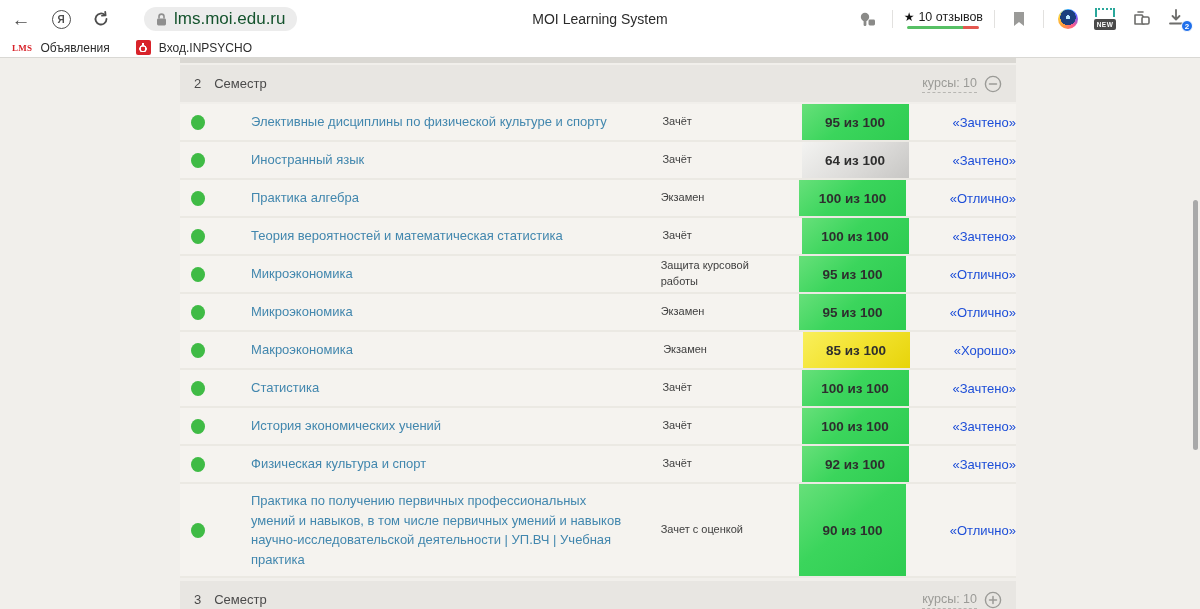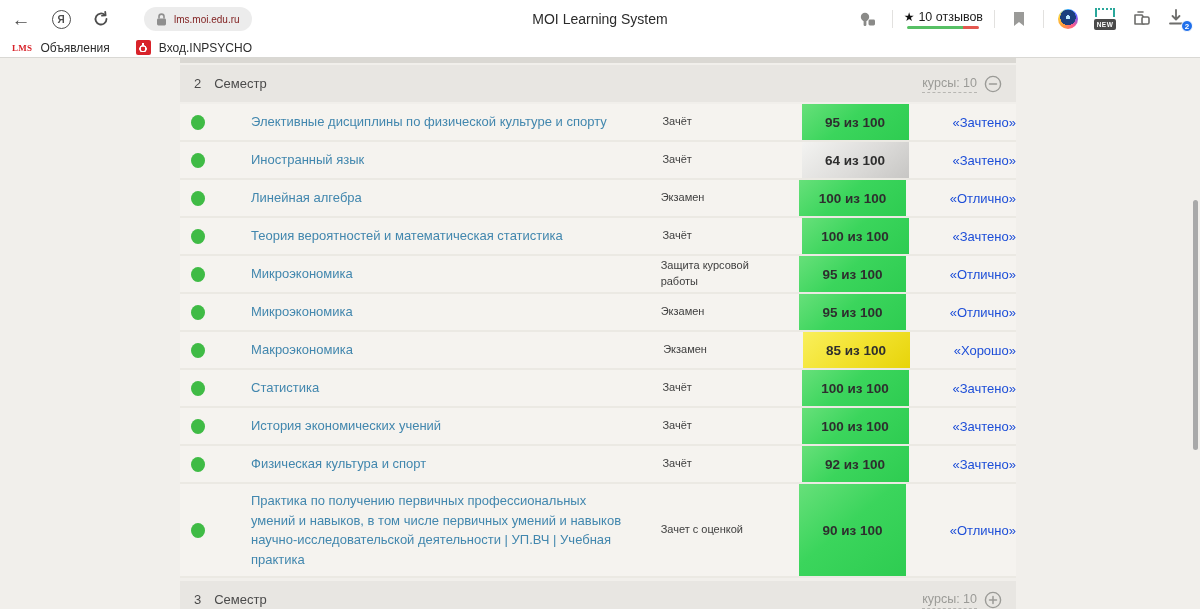--- a/index.html
+++ b/index.html
@@ -12,21 +12,21 @@
     background:#ffffff; border-bottom:1px solid #d9d8d4; z-index:5; }
   .toolbar { position:relative; height:38px; }
   .tb-left { position:absolute; left:8px; top:0; height:38px; display:flex; align-items:center; gap:14px; }
   .icon-btn { display:flex; align-items:center; justify-content:center; width:26px; height:26px;
     color:#4d4d4d; font-size:18px; cursor:pointer; }
   .back-glyph { font-size:19px; line-height:1; }
   .ya-circle { width:19px; height:19px; border:1.8px solid #4d4d4d; border-radius:50%;
     display:flex; align-items:center; justify-content:center; font-size:10px; font-weight:bold; color:#4d4d4d; }
   .url-pill { display:flex; align-items:center; gap:7px; background:#ececec; border-radius:13px;
     height:24px; padding:0 12px; margin-left:16px; }
-  .url-text { font-size:10px; color:#7f1d1d; }
+  .url-text { font-size:17px; color:#14532d; }
   .page-title { position:absolute; left:0; right:0; top:0; height:38px; display:flex;
     align-items:center; justify-content:center; font-size:14px; color:#2b2b2b; pointer-events:none; }
   .tb-right { position:absolute; right:10px; top:0; height:38px; display:flex; align-items:center; gap:11px; }
   .vsep { width:1px; height:18px; background:#e2e1df; }
   .reviews { display:flex; flex-direction:column; align-items:center; gap:2px; cursor:pointer; }
   .reviews-line { display:flex; align-items:center; gap:4px; font-size:12.5px; color:#1d1d1d; }
   .reviews-star { font-size:12px; color:#111; }
   .reviews-bar { width:72px; height:3px; border-radius:2px; overflow:hidden; display:flex; }
   .reviews-bar .g { background:#57c065; width:78%; }
   .reviews-bar .r { background:#e4574f; width:22%; }
@@ -218,21 +218,21 @@
     <a class="course">Иностранный язык</a>
     <div class="atype">Зачёт</div>
     <div class="badge-wrap">
       <div class="badge badge-gray">64 из 100</div>
     </div>
     <div class="grade">«Зачтено»</div>
   </div>
 
   <div class="row">
     <span class="dot"></span>
-    <a class="course">Линейная алгебра</a>
+    <a class="course">Практика алгебра</a>
     <div class="atype">Экзамен</div>
     <div class="badge-wrap">
       <div class="badge badge-green">100 из 100</div>
     </div>
     <div class="grade">«Отлично»</div>
   </div>
 
   <div class="row">
     <span class="dot"></span>
     <a class="course">Теория вероятностей и математическая статистика</a>

